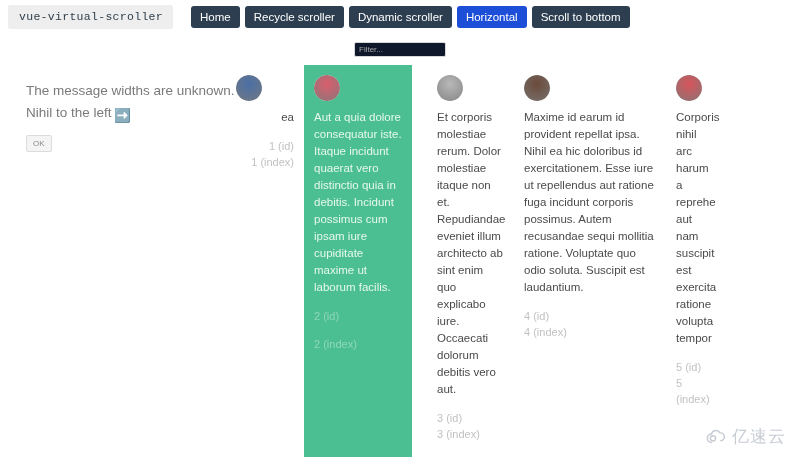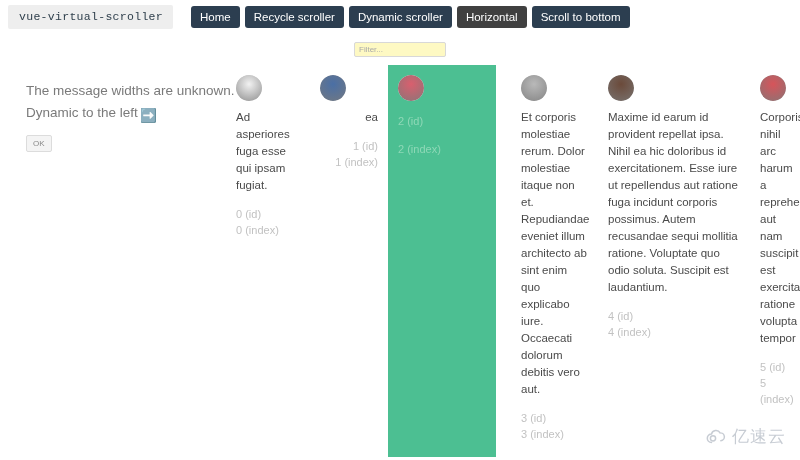--- a/index.html
+++ b/index.html
@@ -48,39 +48,39 @@
     line-height: 12px;
     padding: 6px 9px;
     height: 22px;
     border-radius: 3px;
     white-space: nowrap;
     cursor: pointer;
     display: flex;
     align-items: center;
   }
   .navbtn.active {
-    background: #404040;
+    background: #1d4ed8;
     color: #ffffff;
     text-align: center;
   }
 
   
   #filterwrap {
     position: absolute;
     left: 0; top: 42px;
     width: 800px;
     display: flex;
     justify-content: center;
   }
   #filter-input {
     width: 92px;
     height: 15px;
     border: 1px solid #d8d8d8;
     border-radius: 2px;
-    background: #fef9c3;
+    background: #0f172a;
     font-size: 8px;
     color: #777;
     padding: 1px 4px;
     font-family: "Liberation Sans", sans-serif;
     outline: none;
   }
   #filter-input::placeholder { color: #aaa; }
 
   
   #info {
@@ -187,46 +187,39 @@
     </div>
 </div>
 
 <div id="filterwrap">
   <input id="filter-input" type="text" placeholder="Filter..." value="" style="">
 </div>
 
 <div id="info">
   <div class="info-line">The message widths are unknown.</div>
   <div class="info-line">
-    <span>Dynamic to the left</span><span class="arrow">➡️</span>
+    <span>Nihil to the left</span><span class="arrow">➡️</span>
   </div>
   <div id="ok-btn">OK</div>
 </div>
 
 <div id="scroller">
-    <div class="card" style="width: 84px;">
-      <div class="avatar">
-        <div class="av-inner" style="background: radial-gradient(circle at 50% 35%, rgb(242, 242, 242), rgb(122, 122, 122) 120%);"></div>
-      </div>
-      <div class="msg">Ad asperiores fuga esse qui ipsam fugiat.</div>
-      <div class="meta">0 (id)</div>
-      <div class="meta">0 (index)</div>
-    </div>
     <div class="card" style="width: 78px; text-align: right;">
       <div class="avatar">
         <div class="av-inner" style="background: radial-gradient(circle at 50% 35%, rgb(74, 111, 165), rgb(122, 122, 122) 120%);"></div>
       </div>
       <div class="msg">ea</div>
       <div class="meta">1 (id)</div>
       <div class="meta">1 (index)</div>
     </div>
     <div class="card selected" style="width: 108px;">
       <div class="avatar">
         <div class="av-inner" style="background: radial-gradient(circle at 50% 35%, rgb(217, 95, 110), rgb(122, 122, 122) 120%);"></div>
       </div>
+      <div class="msg">Aut a quia dolore consequatur iste. Itaque incidunt quaerat vero distinctio quia in debitis. Incidunt possimus cum ipsam iure cupiditate maxime ut laborum facilis.</div>
       <div class="meta">2 (id)</div>
       <div class="meta">2 (index)</div>
     </div>
     <div class="card" style="width: 102px; padding-left: 25px;">
       <div class="avatar">
         <div class="av-inner" style="background: radial-gradient(circle at 50% 35%, rgb(185, 185, 185), rgb(122, 122, 122) 120%);"></div>
       </div>
       <div class="msg">Et corporis molestiae rerum. Dolor molestiae itaque non et. Repudiandae eveniet illum architecto ab sint enim quo explicabo iure. Occaecati dolorum debitis vero aut.</div>
       <div class="meta">3 (id)</div>
       <div class="meta">3 (index)</div>

